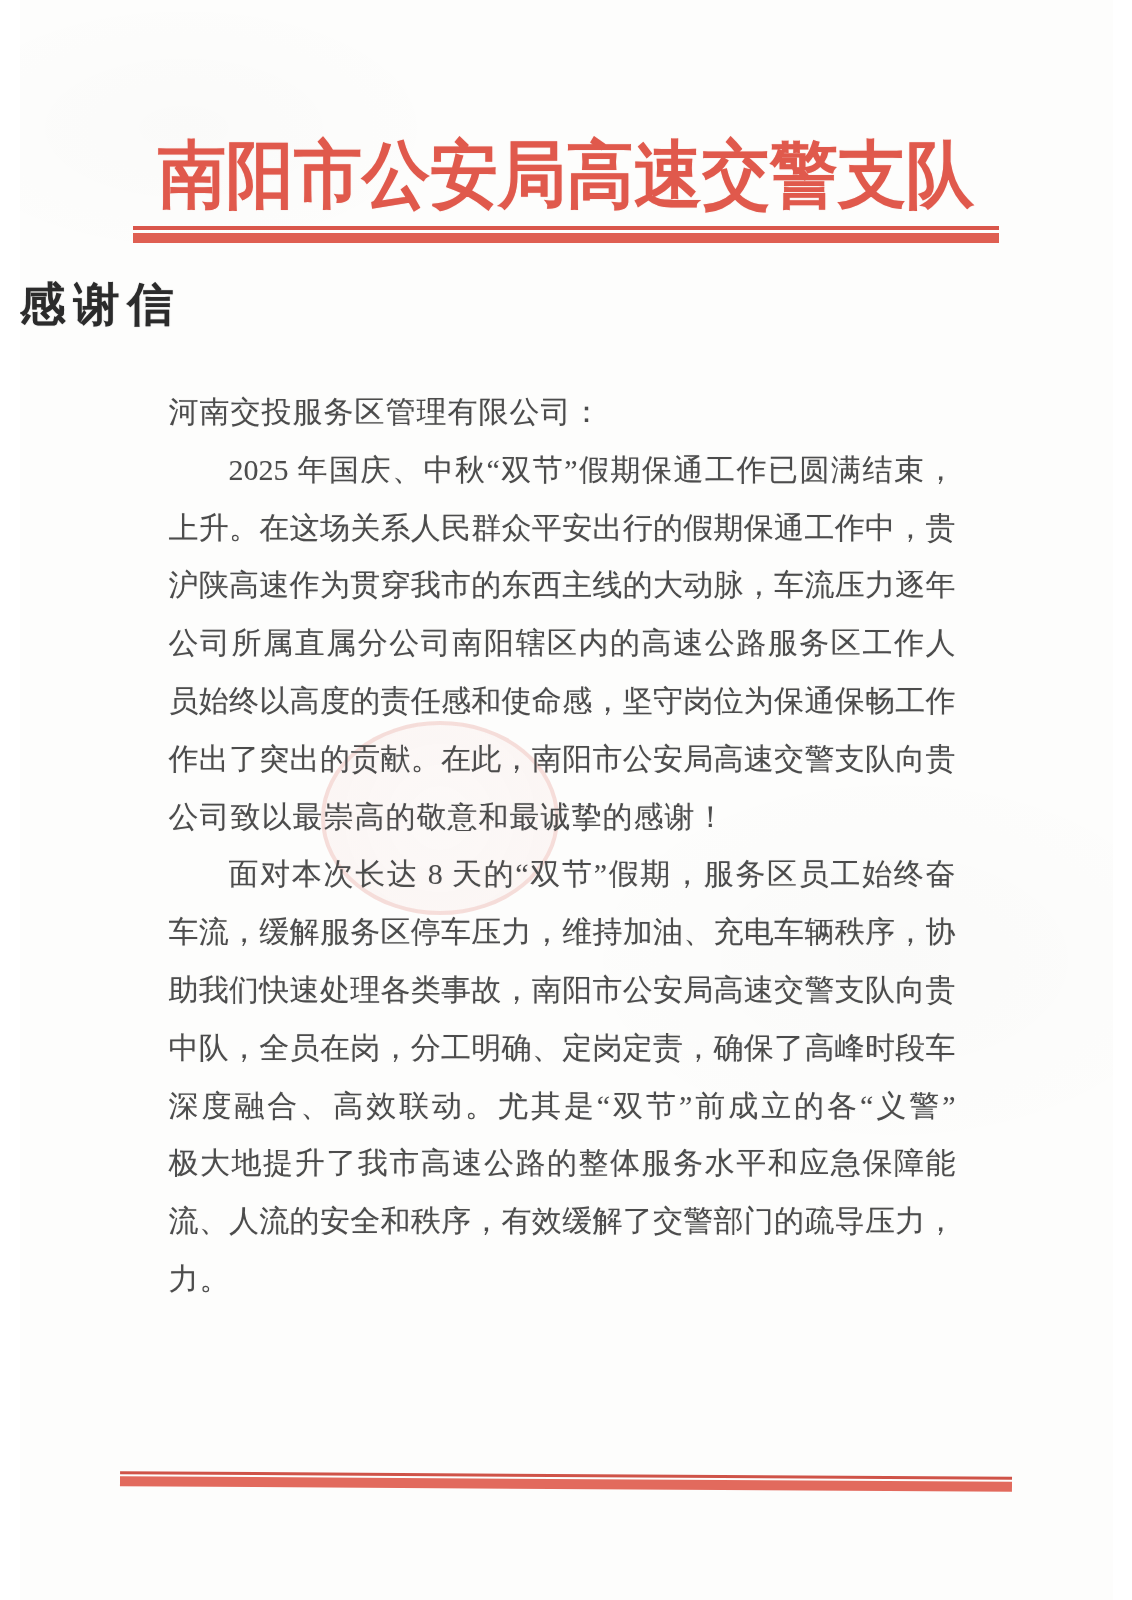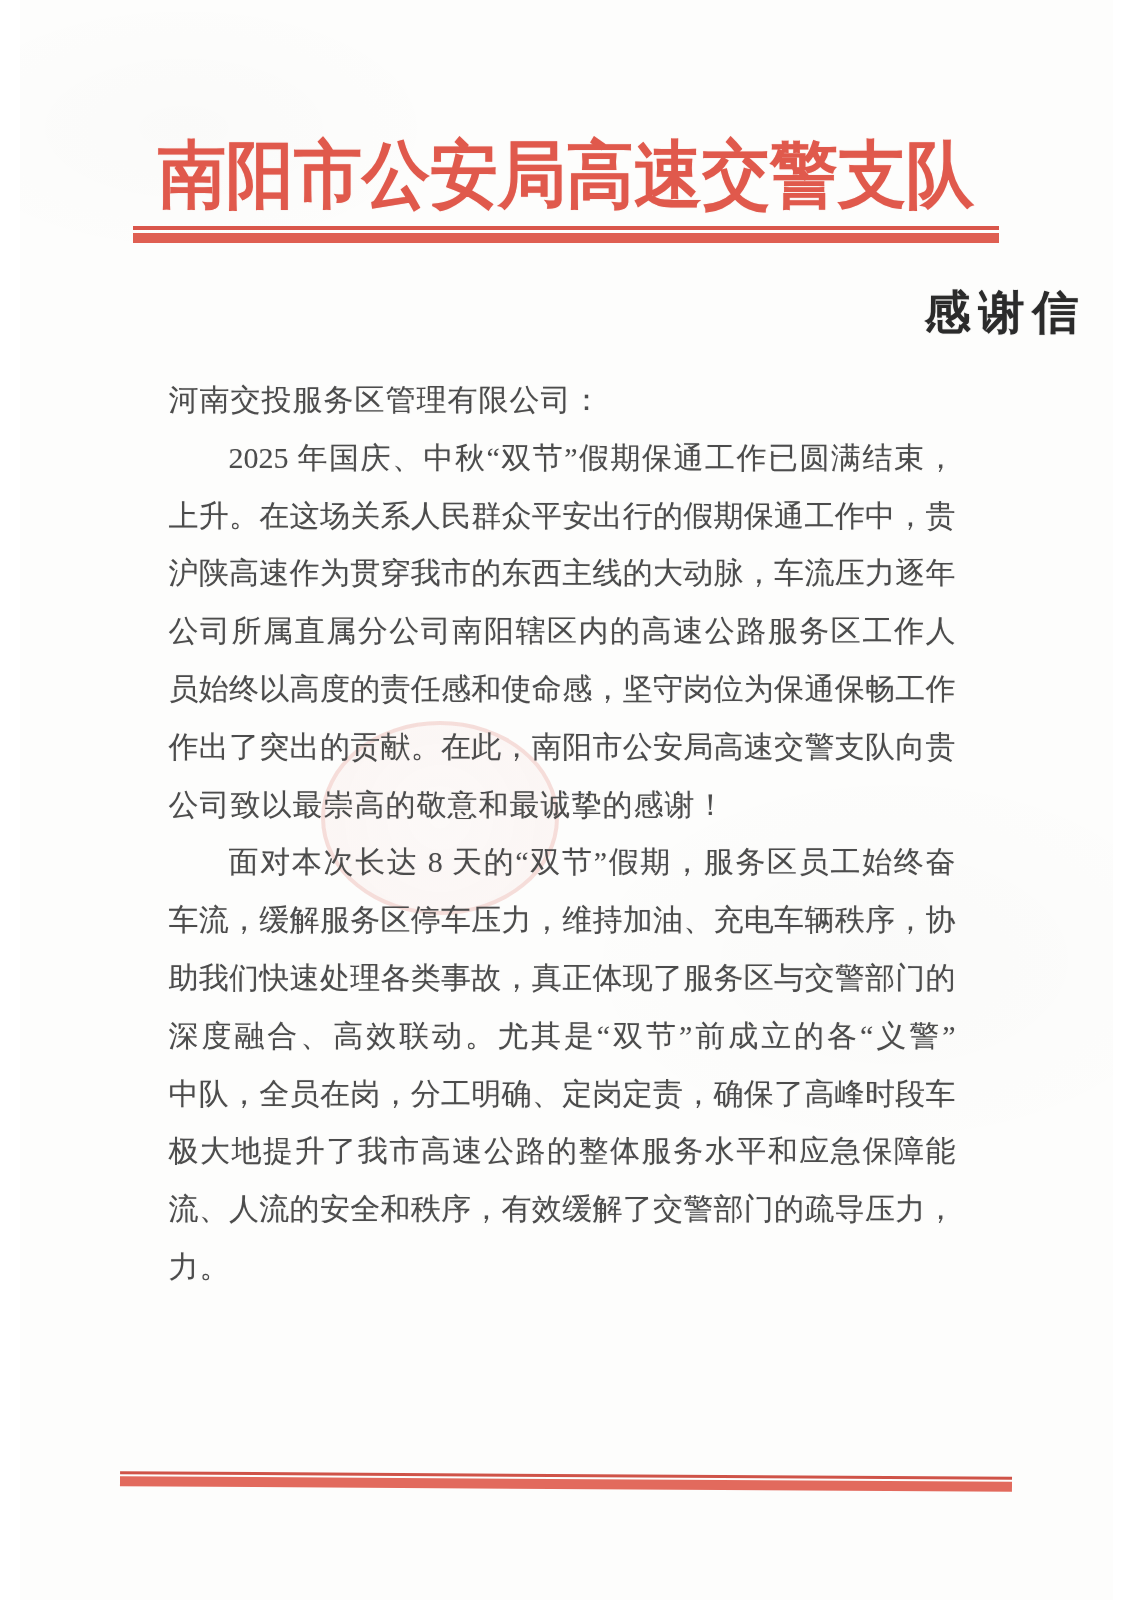--- a/index.html
+++ b/index.html
@@ -41,23 +41,23 @@
     transform: translateX(-50%);
     width: 866px;
   }
   .rule-top .thin  { height: 4px; background: #d9564b; }
   .rule-top .gap   { height: 3px; }
   .rule-top .thick { height: 10px; background: #df5f52; }
 
   
   .letter-title {
     position: absolute;
-    top: 282px;
+    top: 274px;
     left: 0; right: 26px;
-    text-align: right;
+    text-align: left;
     font-size: 46px;
     font-weight: bold;
     color: #2b2b2b;
     letter-spacing: 8px;
     text-shadow: 0 0 1px rgba(40,40,40,0.55);
   }
 
   
   .stamp-ghost {
     position: absolute;
@@ -67,21 +67,21 @@
     height: 194px;
     border: 4px solid rgba(216, 92, 80, 0.16);
     border-radius: 50%;
     background: radial-gradient(circle, rgba(216,92,80,0.025), rgba(216,92,80,0.05));
   }
 
   
   .letter-body {
     position: absolute;
     left: 149px;
-    top: 371px;
+    top: 383px;
     width: 787px;
     color: #4c4c4c;
     font-size: 30px;
     text-shadow: 0 0 1px rgba(90,90,90,0.25);
   }
   .line {
     height: 57.8px;
     line-height: 57.8px;
     white-space: nowrap;
     letter-spacing: 1px;
@@ -127,23 +127,23 @@
     <div class="line">河南交投服务区管理有限公司：</div>
     <div class="line fill indent">2025 年国庆、中秋“双节”假期保通工作已圆满结束，</div>
     <div class="line fill">上升。在这场关系人民群众平安出行的假期保通工作中，贵</div>
     <div class="line fill">沪陕高速作为贯穿我市的东西主线的大动脉，车流压力逐年</div>
     <div class="line fill">公司所属直属分公司南阳辖区内的高速公路服务区工作人</div>
     <div class="line fill">员始终以高度的责任感和使命感，坚守岗位为保通保畅工作</div>
     <div class="line fill">作出了突出的贡献。在此，南阳市公安局高速交警支队向贵</div>
     <div class="line">公司致以最崇高的敬意和最诚挚的感谢！</div>
     <div class="line fill indent">面对本次长达 8 天的“双节”假期，服务区员工始终奋</div>
     <div class="line fill">车流，缓解服务区停车压力，维持加油、充电车辆秩序，协</div>
-    <div class="line fill">助我们快速处理各类事故，真正体现了服务区与交警部门的</div>
+    <div class="line fill">助我们快速处理各类事故，南阳市公安局高速交警支队向贵</div>
+    <div class="line fill">中队，全员在岗，分工明确、定岗定责，确保了高峰时段车</div>
     <div class="line fill">深度融合、高效联动。尤其是“双节”前成立的各“义警”</div>
-    <div class="line fill">中队，全员在岗，分工明确、定岗定责，确保了高峰时段车</div>
     <div class="line fill">极大地提升了我市高速公路的整体服务水平和应急保障能</div>
     <div class="line fill">流、人流的安全和秩序，有效缓解了交警部门的疏导压力，</div>
     <div class="line">力。</div>
   </div>
 
   <div class="rule-bottom">
     <div class="thin"></div>
     <div class="gap"></div>
     <div class="thick"></div>
   </div>

